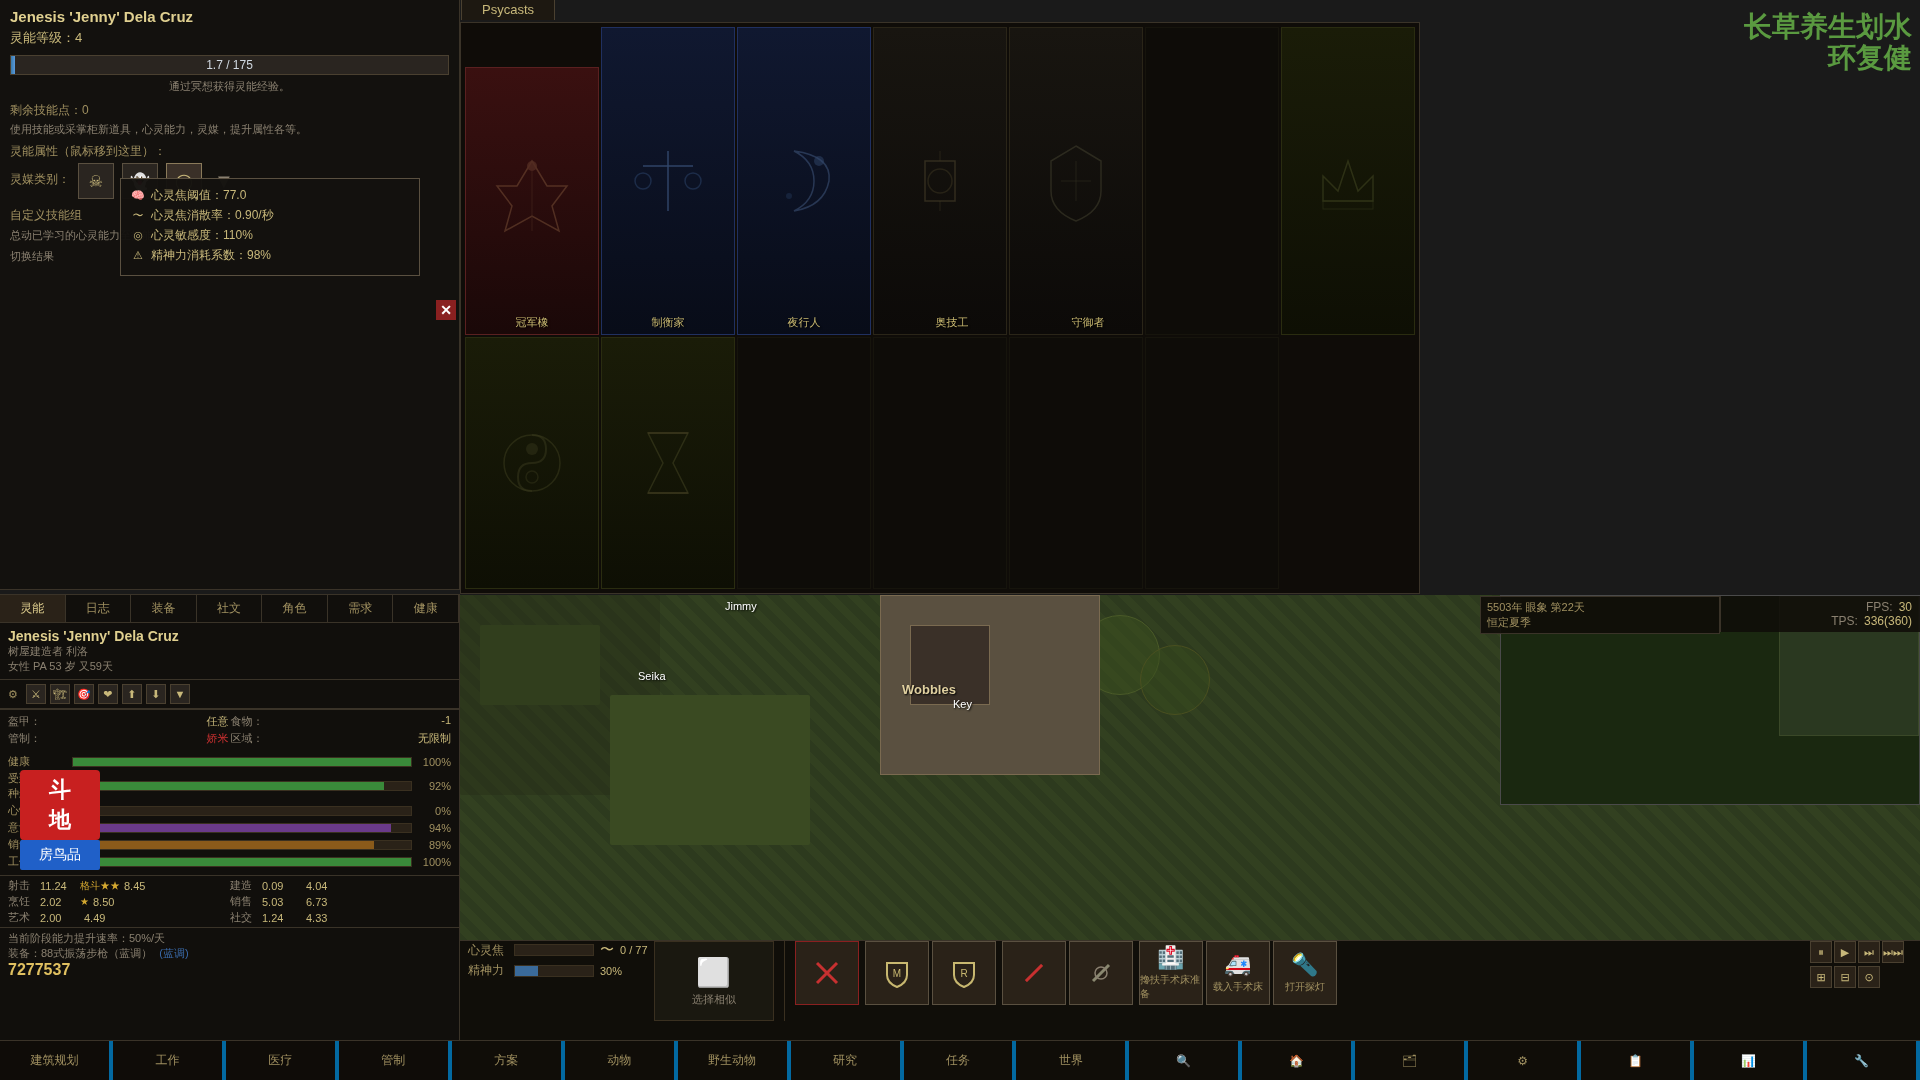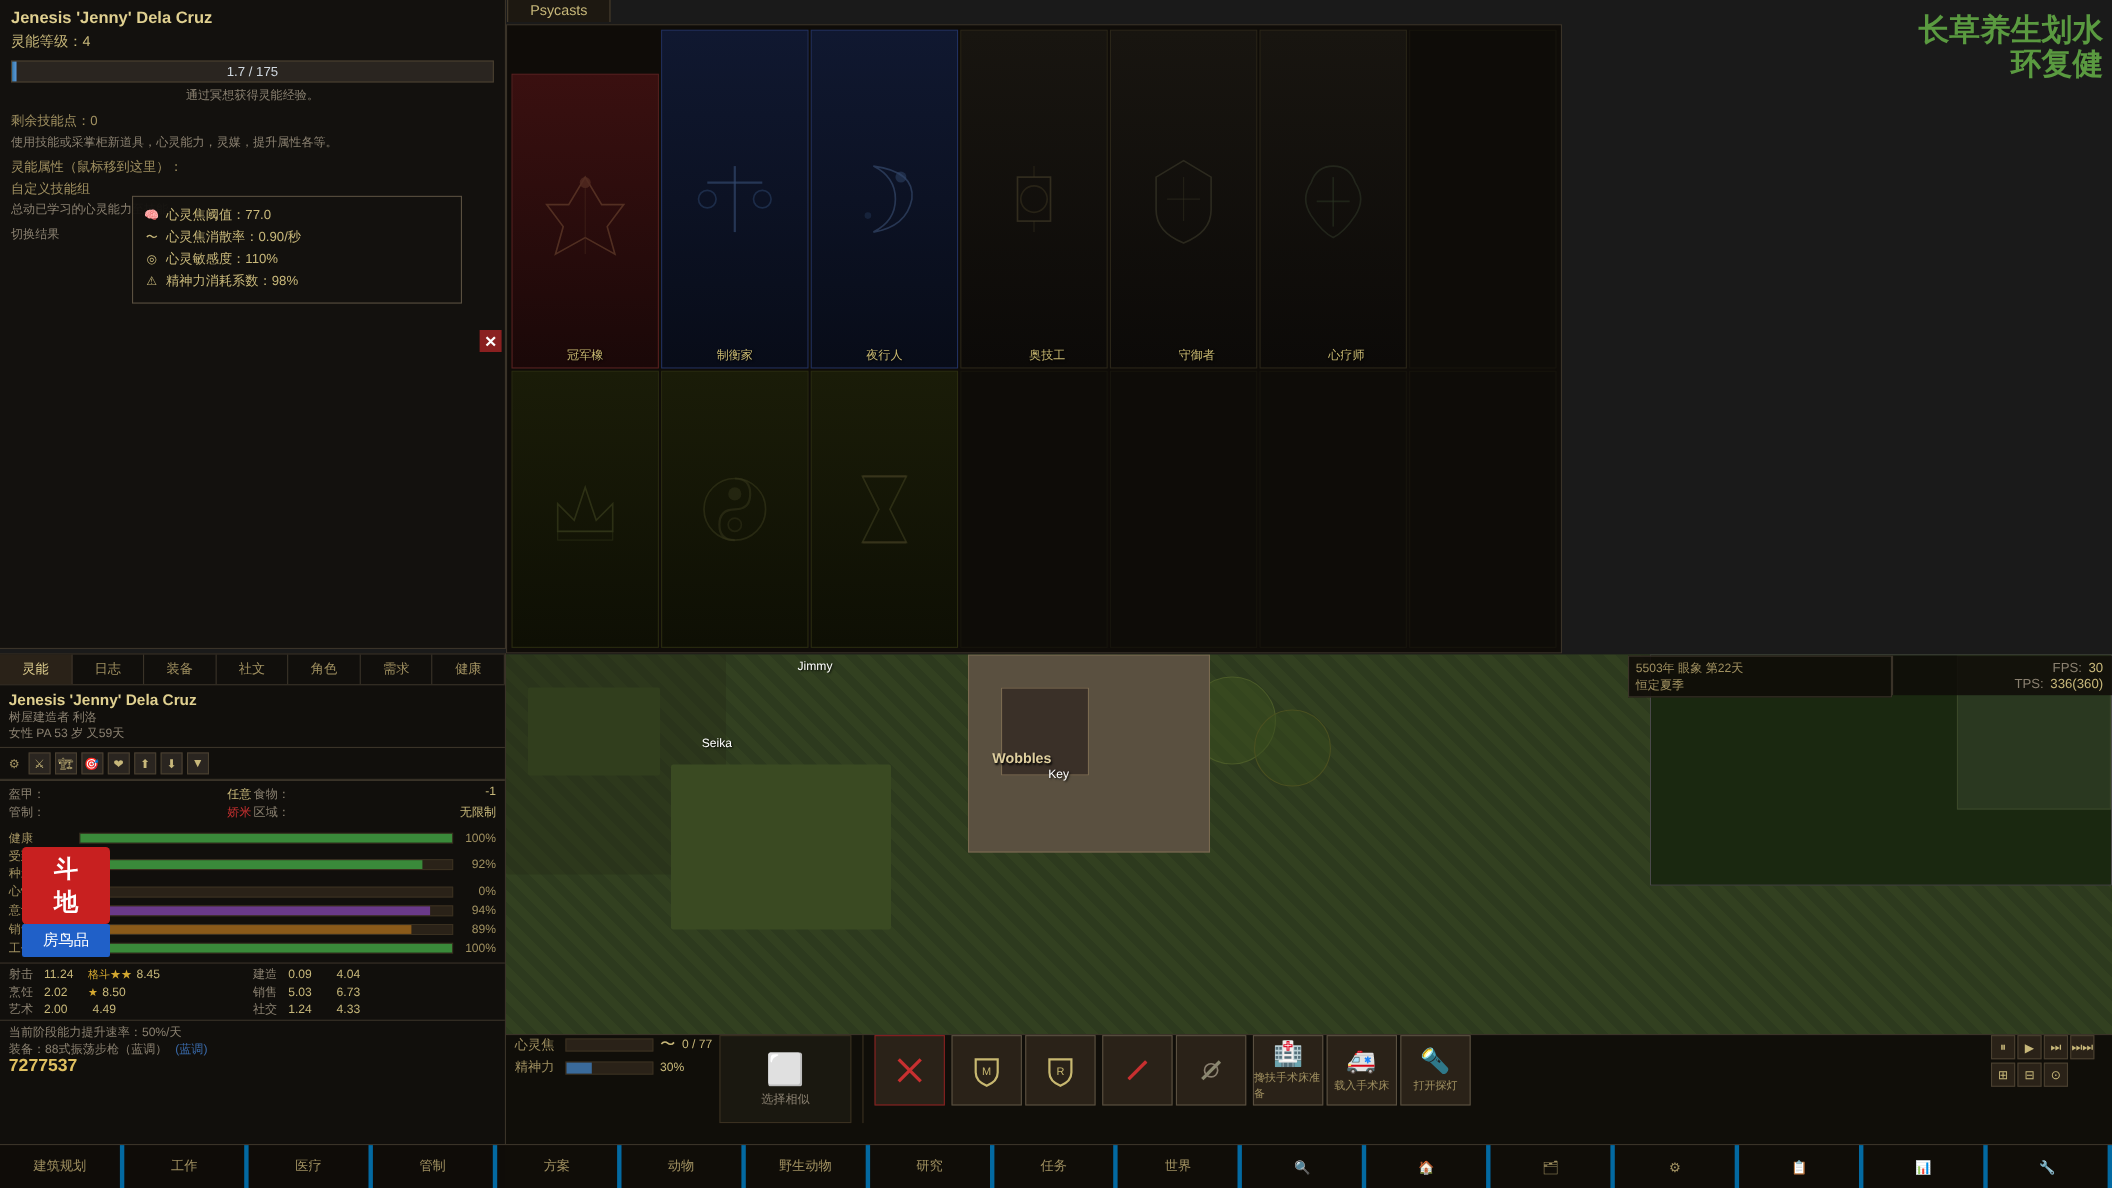--- a/index.html
+++ b/index.html
@@ -714,20 +714,27 @@
     <div class="tooltip-row">
       <span class="tooltip-icon">◎</span>
       <span>心灵敏感度：110%</span>
     </div>
     <div class="tooltip-row">
       <span class="tooltip-icon">⚠</span>
       <span>精神力消耗系数：98%</span>
     </div>
   </div>
 
+  <div id="soul-type-row">
+    <div class="section-label">灵媒类别：</div>
+    <div class="soul-btn">☠</div>
+    <div class="soul-btn">👻</div>
+    <div class="soul-btn active">◯</div>
+    <div style="color:#8a8070;font-size:20px;margin-left:4px;cursor:pointer;">▼</div>
+  </div>
 
   <div id="custom-skill-label">自定义技能组</div>
   <div id="skill-desc">总动已学习的心灵能力至技能…………</div>
   <div id="switch-result">切换结果</div>
 </div>
 
 <div id="close-btn">✕</div>
 
 <div id="psycasts-panel">
   <div id="psycasts-tab">Psycasts</div>
@@ -783,30 +790,20 @@
       <div class="psy-card-art">
         <svg width="80" height="100" viewBox="0 0 80 100">
           <path d="M40,15 L65,30 L65,60 Q65,80 40,90 Q15,80 15,60 L15,30 Z" fill="none" stroke="#5a5840" stroke-width="1.5" opacity="0.6"></path>
           <line x1="40" y1="30" x2="40" y2="70" stroke="#4a4830" stroke-width="1" opacity="0.5"></line>
           <line x1="25" y1="50" x2="55" y2="50" stroke="#4a4830" stroke-width="1" opacity="0.5"></line>
         </svg>
       </div>
       <div class="psy-card-name">守御者</div>
     </div>
 
-    <div class="psy-card card-dark">
-      <div class="psy-card-art">
-        <svg width="80" height="100" viewBox="0 0 80 100">
-          <path d="M40,20 Q55,20 60,35 Q70,50 60,65 Q50,80 40,85 Q30,80 20,65 Q10,50 20,35 Q25,20 40,20Z" fill="none" stroke="#4a5a40" stroke-width="1.5" opacity="0.5"></path>
-          <line x1="40" y1="30" x2="40" y2="75" stroke="#3a4a30" stroke-width="1.5" opacity="0.6"></line>
-          <line x1="25" y1="52" x2="55" y2="52" stroke="#3a4a30" stroke-width="1.5" opacity="0.6"></line>
-        </svg>
-      </div>
-      <div class="psy-card-name">心疗师</div>
-    </div>
 
     <div class="psy-card card-empty"></div>
 
     <div class="psy-card card-olive">
       <div class="psy-card-art">
         <svg width="80" height="100" viewBox="0 0 80 100">
           <path d="M15,70 L15,45 L30,60 L40,30 L50,60 L65,45 L65,70 Z" fill="none" stroke="#5a6030" stroke-width="1.5" opacity="0.6"></path>
           <rect x="15" y="70" width="50" height="8" fill="none" stroke="#4a5028" stroke-width="1" opacity="0.5"></rect>
         </svg>
       </div>

